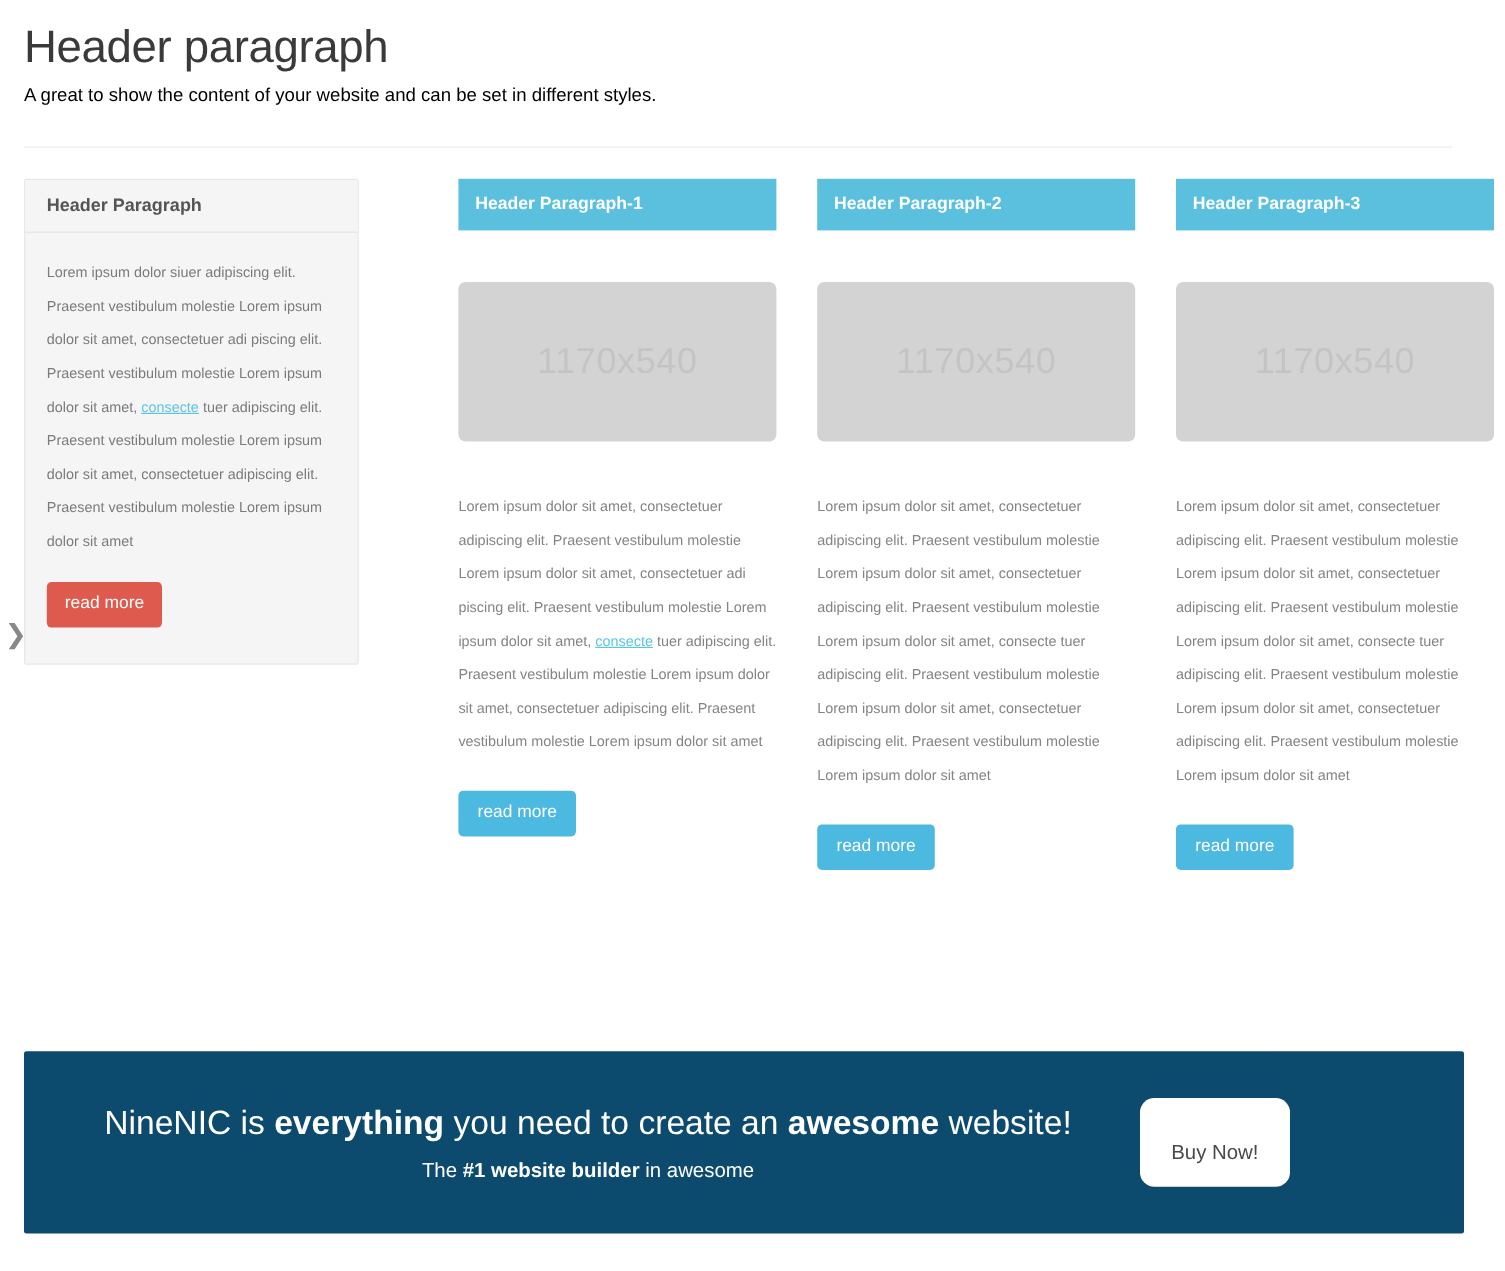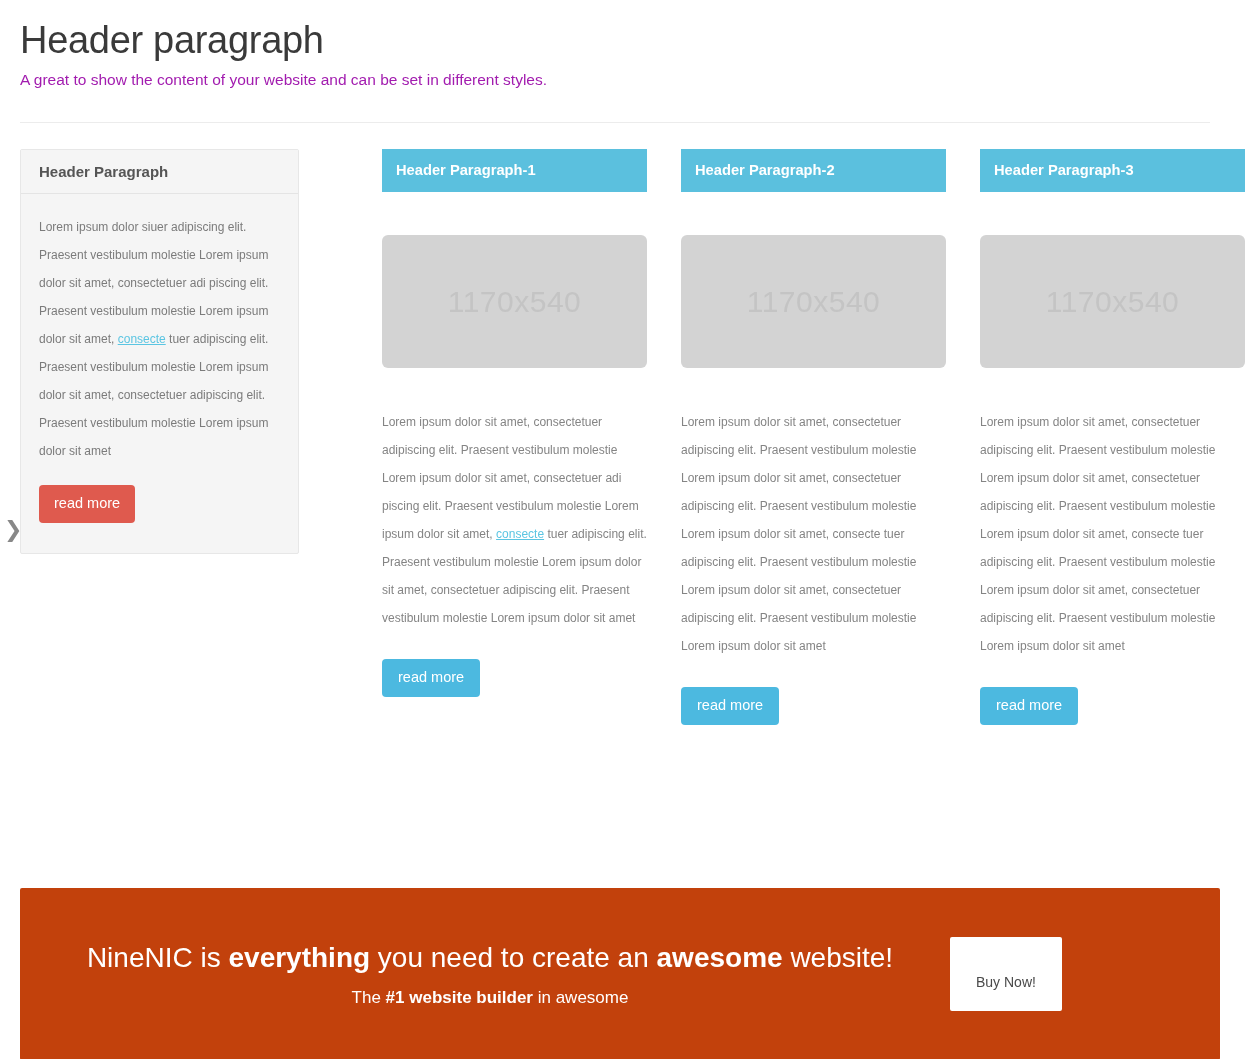--- a/index.html
+++ b/index.html
@@ -13,21 +13,21 @@
 
   .page { position: relative; width: 1254px; height: 1059px; background: #fff; }
 
   
   .page-header { position: absolute; left: 20px; top: 18px; width: 1200px; }
   .page-title {
     font-size: 38px; font-weight: 300; color: #3a3a3a;
     letter-spacing: -0.3px; line-height: 44px; margin: 0;
   }
   .page-subtitle {
-    font-size: 15.5px; color: #a21caf; font-weight: 400;
+    font-size: 15.5px; color: #000000; font-weight: 400;
     margin: 8px 0 0 0; line-height: 20px;
   }
   .header-rule {
     position: absolute; left: 20px; top: 122px; width: 1190px;
     height: 1px; background: #ececec;
   }
 
   
   .left-chevron {
     position: absolute; left: 4px; top: 519px;
@@ -96,41 +96,41 @@
     display: inline-block; margin-top: 27px;
     background: #4cb9e0; color: #fff;
     border: none; border-radius: 4px;
     font-size: 14.5px; font-family: "Liberation Sans", sans-serif;
     padding: 10px 16px 11px 16px; cursor: pointer; line-height: 17px;
   }
 
   
   .cta {
     position: absolute; left: 20px; top: 876px;
-    width: 1200px; height: 172px;
-    background: #c2410c; border-radius: 2px;
-    display: flex; align-items: center; margin-top: 12px;
+    width: 1200px; height: 152px;
+    background: #0c4a6e; border-radius: 2px;
+    display: flex; align-items: center;
   }
   .cta-text {
     width: 930px; text-align: center; color: #ffffff;
     padding-left: 10px;
   }
   .cta-headline {
     font-size: 28px; font-weight: 300; line-height: 35px; margin: 0;
   }
   .cta-headline b { font-weight: 700; }
   .cta-sub {
     font-size: 17px; font-weight: 300; margin: 12px 0 0 0; line-height: 22px;
   }
   .cta-sub b { font-weight: 700; }
   .cta-action { flex: 1; display: flex; justify-content: flex-start; }
   .btn-buy {
     background: #ffffff; color: #4a4a4a;
-    border: none; border-radius: 2px;
-    font-size: 14px; font-weight: 400;
+    border: none; border-radius: 12px;
+    font-size: 17px; font-weight: 400;
     font-family: "Liberation Sans", sans-serif;
     padding: 33px 26px 16px 26px; cursor: pointer; line-height: 25px;
   }
 </style>
 </head>
 <body>
 
 <div class="page">
 
   <div class="page-header">

